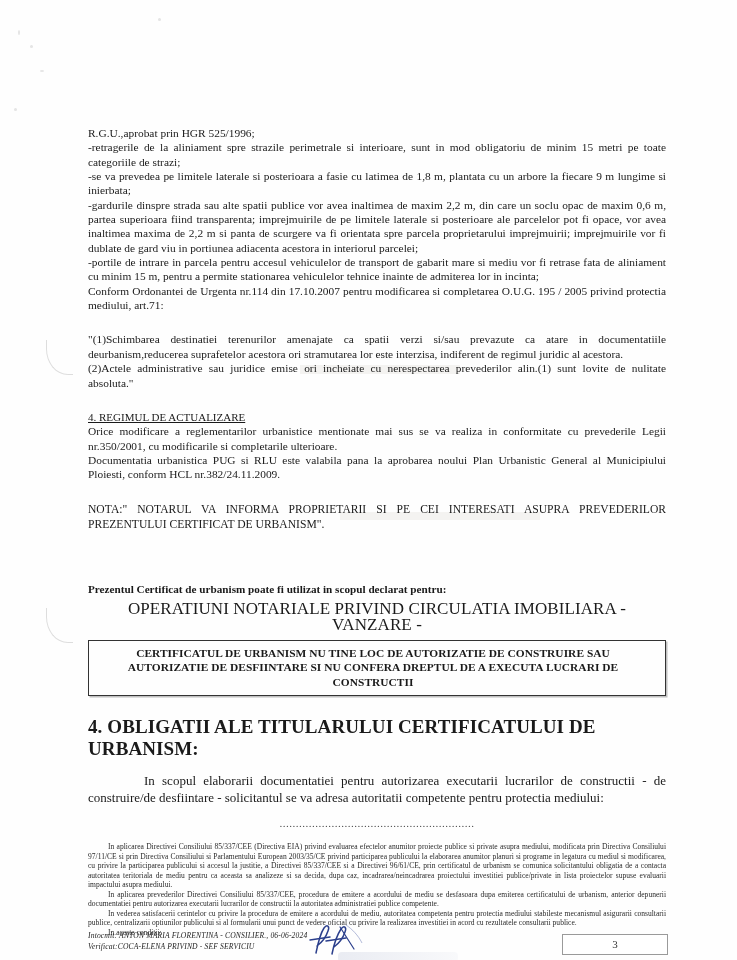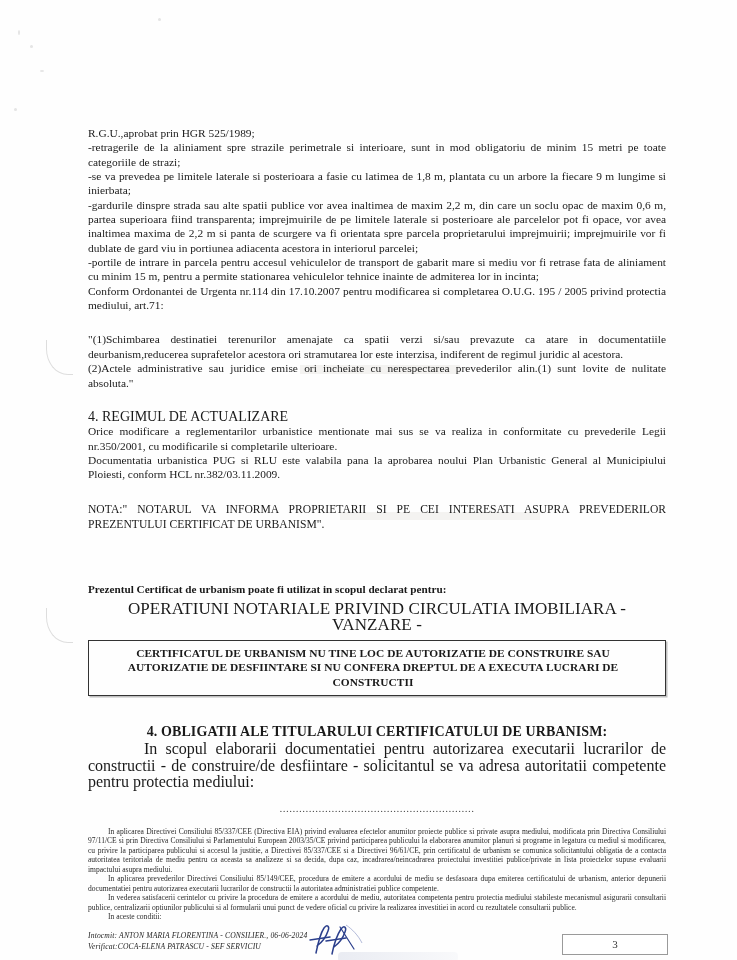--- a/index.html
+++ b/index.html
@@ -53,22 +53,23 @@
     text-align: justify;
     text-justify: inter-word;
   }
   .block { margin: 0; }
   .gap-md { height: 20px; }
   .gap-lg { height: 30px; }
 
   .quote-block p { text-align: justify; }
 
   .heading-plain {
-    font-size: 14px;
+    font-size: 11px;
     line-height: 14.35px;
+    text-decoration: underline;
   }
 
   .nota {
     font-size: 11.6px;
     line-height: 15px;
     text-align: justify;
   }
 
   .prezentul {
     font-size: 11.2px;
@@ -92,30 +93,29 @@
   }
   .warn-box p {
     text-align: center;
     font-weight: bold;
     font-size: 11.4px;
     line-height: 14.6px;
     letter-spacing: .05px;
   }
 
   .section-title {
-    margin-top: 28px;
-    font-size: 14px;
+    margin-top: 20px;
+    font-size: 19px;
     font-weight: bold;
-    text-align: center;
     letter-spacing: .1px;
   }
 
   .intro {
-    margin-top: 1px;
-    font-size: 16px;
+    margin-top: 13px;
+    font-size: 13px;
     line-height: 16.5px;
     text-align: justify;
   }
   .intro-indent { display: inline-block; width: 56px; }
 
   .dots {
     margin-top: 11px;
     text-align: center;
     font-size: 11px;
     letter-spacing: .5px;
@@ -193,41 +193,41 @@
   <div class="speck" style="left:14px; top:108px; width:3px; height:3px;"></div>
   <div class="speck" style="left:40px; top:70px; width:4px; height:2px;"></div>
   <div class="margin-curve" style="left:46px; top:340px;"></div>
   <div class="margin-curve" style="left:46px; top:608px;"></div>
   <div class="smudge" style="left:300px; top:365px; width:160px; height:9px;"></div>
   <div class="smudge" style="left:340px; top:512px; width:200px; height:8px;"></div>
 
   <div class="content">
 
     <div class="block">
-      <p>R.G.U.,aprobat prin HGR 525/1989;</p>
+      <p>R.G.U.,aprobat prin HGR 525/1996;</p>
       <p>-retragerile de la aliniament spre strazile perimetrale si interioare, sunt in mod obligatoriu de minim 15 metri pe toate categoriile de strazi;</p>
       <p>-se va prevedea pe limitele laterale si posterioara a fasie cu latimea de 1,8 m, plantata cu un arbore la fiecare 9 m lungime si inierbata;</p>
       <p>-gardurile dinspre strada sau alte spatii publice vor avea inaltimea de maxim 2,2 m, din care un soclu opac de maxim 0,6 m, partea superioara fiind transparenta; imprejmuirile de pe limitele laterale si posterioare ale parcelelor pot fi opace, vor avea inaltimea maxima de 2,2 m si panta de scurgere va fi orientata spre parcela proprietarului imprejmuirii; imprejmuirile vor fi dublate de gard viu in portiunea adiacenta acestora in interiorul parcelei;</p>
       <p>-portile de intrare in parcela pentru accesul vehiculelor de transport de gabarit mare si mediu vor fi retrase fata de aliniament cu minim 15 m, pentru a permite stationarea vehiculelor tehnice inainte de admiterea lor in incinta;</p>
       <p>Conform Ordonantei de Urgenta nr.114 din 17.10.2007 pentru modificarea si completarea O.U.G. 195 / 2005 privind protectia mediului, art.71:</p>
     </div>
 
     <div class="gap-md"></div>
 
     <div class="block quote-block">
       <p>"(1)Schimbarea destinatiei terenurilor amenajate ca spatii verzi si/sau prevazute ca atare in documentatiile deurbanism,reducerea suprafetelor acestora ori stramutarea lor este interzisa, indiferent de regimul juridic al acestora.</p>
       <p>(2)Actele administrative sau juridice emise ori incheiate cu nerespectarea prevederilor alin.(1) sunt lovite de nulitate absoluta."</p>
     </div>
 
     <div class="gap-md"></div>
 
     <div class="block">
       <p class="heading-plain">4. REGIMUL DE ACTUALIZARE</p>
       <p>Orice modificare a reglementarilor urbanistice mentionate mai sus se va realiza in conformitate cu prevederile Legii nr.350/2001, cu modificarile si completarile ulterioare.</p>
-      <p>Documentatia urbanistica PUG si RLU este valabila pana la aprobarea noului Plan Urbanistic General al Municipiului Ploiesti, conform HCL nr.382/03.11.2009.</p>
+      <p>Documentatia urbanistica PUG si RLU este valabila pana la aprobarea noului Plan Urbanistic General al Municipiului Ploiesti, conform HCL nr.382/24.11.2009.</p>
     </div>
 
     <div class="gap-md"></div>
 
     <p class="nota">NOTA:" NOTARUL VA INFORMA PROPRIETARII SI PE CEI INTERESATI ASUPRA PREVEDERILOR PREZENTULUI CERTIFICAT DE URBANISM".</p>
 
     <div class="gap-lg"></div>
     <div class="gap-md"></div>
 
     <p class="prezentul">Prezentul Certificat de urbanism poate fi utilizat in scopul declarat pentru:</p>
@@ -238,31 +238,31 @@
     </div>
 
     <div class="section-title">4. OBLIGATII ALE TITULARULUI CERTIFICATULUI DE URBANISM:</div>
 
     <p class="intro"><span class="intro-indent"></span><span>In scopul elaborarii documentatiei pentru autorizarea executarii lucrarilor de constructii - de construire/de desfiintare - solicitantul se va adresa autoritatii competente pentru protectia mediului:</span></p>
 
     <div class="dots">............................................................</div>
 
     <div class="fineprint">
       <p><span class="fp-indent"></span><span>In aplicarea Directivei Consiliului 85/337/CEE (Directiva EIA) privind evaluarea efectelor anumitor proiecte publice si private asupra mediului, modificata prin Directiva Consiliului 97/11/CE si prin Directiva Consiliului si Parlamentului European 2003/35/CE privind participarea publicului la elaborarea anumitor planuri si programe in legatura cu mediul si modificarea, cu privire la participarea publicului si accesul la justitie, a Directivei 85/337/CEE si a Directivei 96/61/CE, prin certificatul de urbanism se comunica solicitantului obligatia de a contacta autoritatea teritoriala de mediu pentru ca aceasta sa analizeze si sa decida, dupa caz, incadrarea/neincadrarea proiectului investitiei publice/private in lista proiectelor supuse evaluarii impactului asupra mediului.</span></p>
-      <p><span class="fp-indent"></span><span>In aplicarea prevederilor Directivei Consiliului 85/149/CEE, procedura de emitere a acordului de mediu se desfasoara dupa emiterea certificatului de urbanism, anterior depunerii documentatiei pentru autorizarea executarii lucrarilor de constructii la autoritatea administratiei publice competente.</span></p>
+      <p><span class="fp-indent"></span><span>In aplicarea prevederilor Directivei Consiliului 85/337/CEE, procedura de emitere a acordului de mediu se desfasoara dupa emiterea certificatului de urbanism, anterior depunerii documentatiei pentru autorizarea executarii lucrarilor de constructii la autoritatea administratiei publice competente.</span></p>
       <p><span class="fp-indent"></span><span>In vederea satisfacerii cerintelor cu privire la procedura de emitere a acordului de mediu, autoritatea competenta pentru protectia mediului stabileste mecanismul asigurarii consultarii publice, centralizarii optiunilor publicului si al formularii unui punct de vedere oficial cu privire la realizarea investitiei in acord cu rezultatele consultarii publice.</span></p>
       <p><span class="fp-indent"></span><span>In aceste conditii:</span></p>
     </div>
 
   </div>
 
   <div class="footer">
     <div class="footer-lines">
       <div>Intocmit: ANTON MARIA FLORENTINA - CONSILIER., 06-06-2024</div>
-      <div>Verificat:COCA-ELENA PATRASCU - SEF SERVICIU</div>
+      <div>Verificat:COCA-ELENA PRIVIND - SEF SERVICIU</div>
     </div>
 
     <svg class="sig" viewBox="0 0 90 36">
       <g fill="none" stroke="#2b3f8c" stroke-width="1.5" stroke-linecap="round">
         <path d="M14 30 C16 20, 18 11, 22 5 C25 1, 28 3, 26 8 C24 14, 19 20, 15 23"></path>
         <path d="M8 17 L28 14"></path>
         <path d="M30 31 C32 21, 35 12, 39 6 C42 2, 45 4, 43 9 C41 15, 36 21, 32 24"></path>
         <path d="M24 18 L44 15"></path>
         <path d="M38 4 L52 26" stroke-width="1.2"></path>
       </g>

